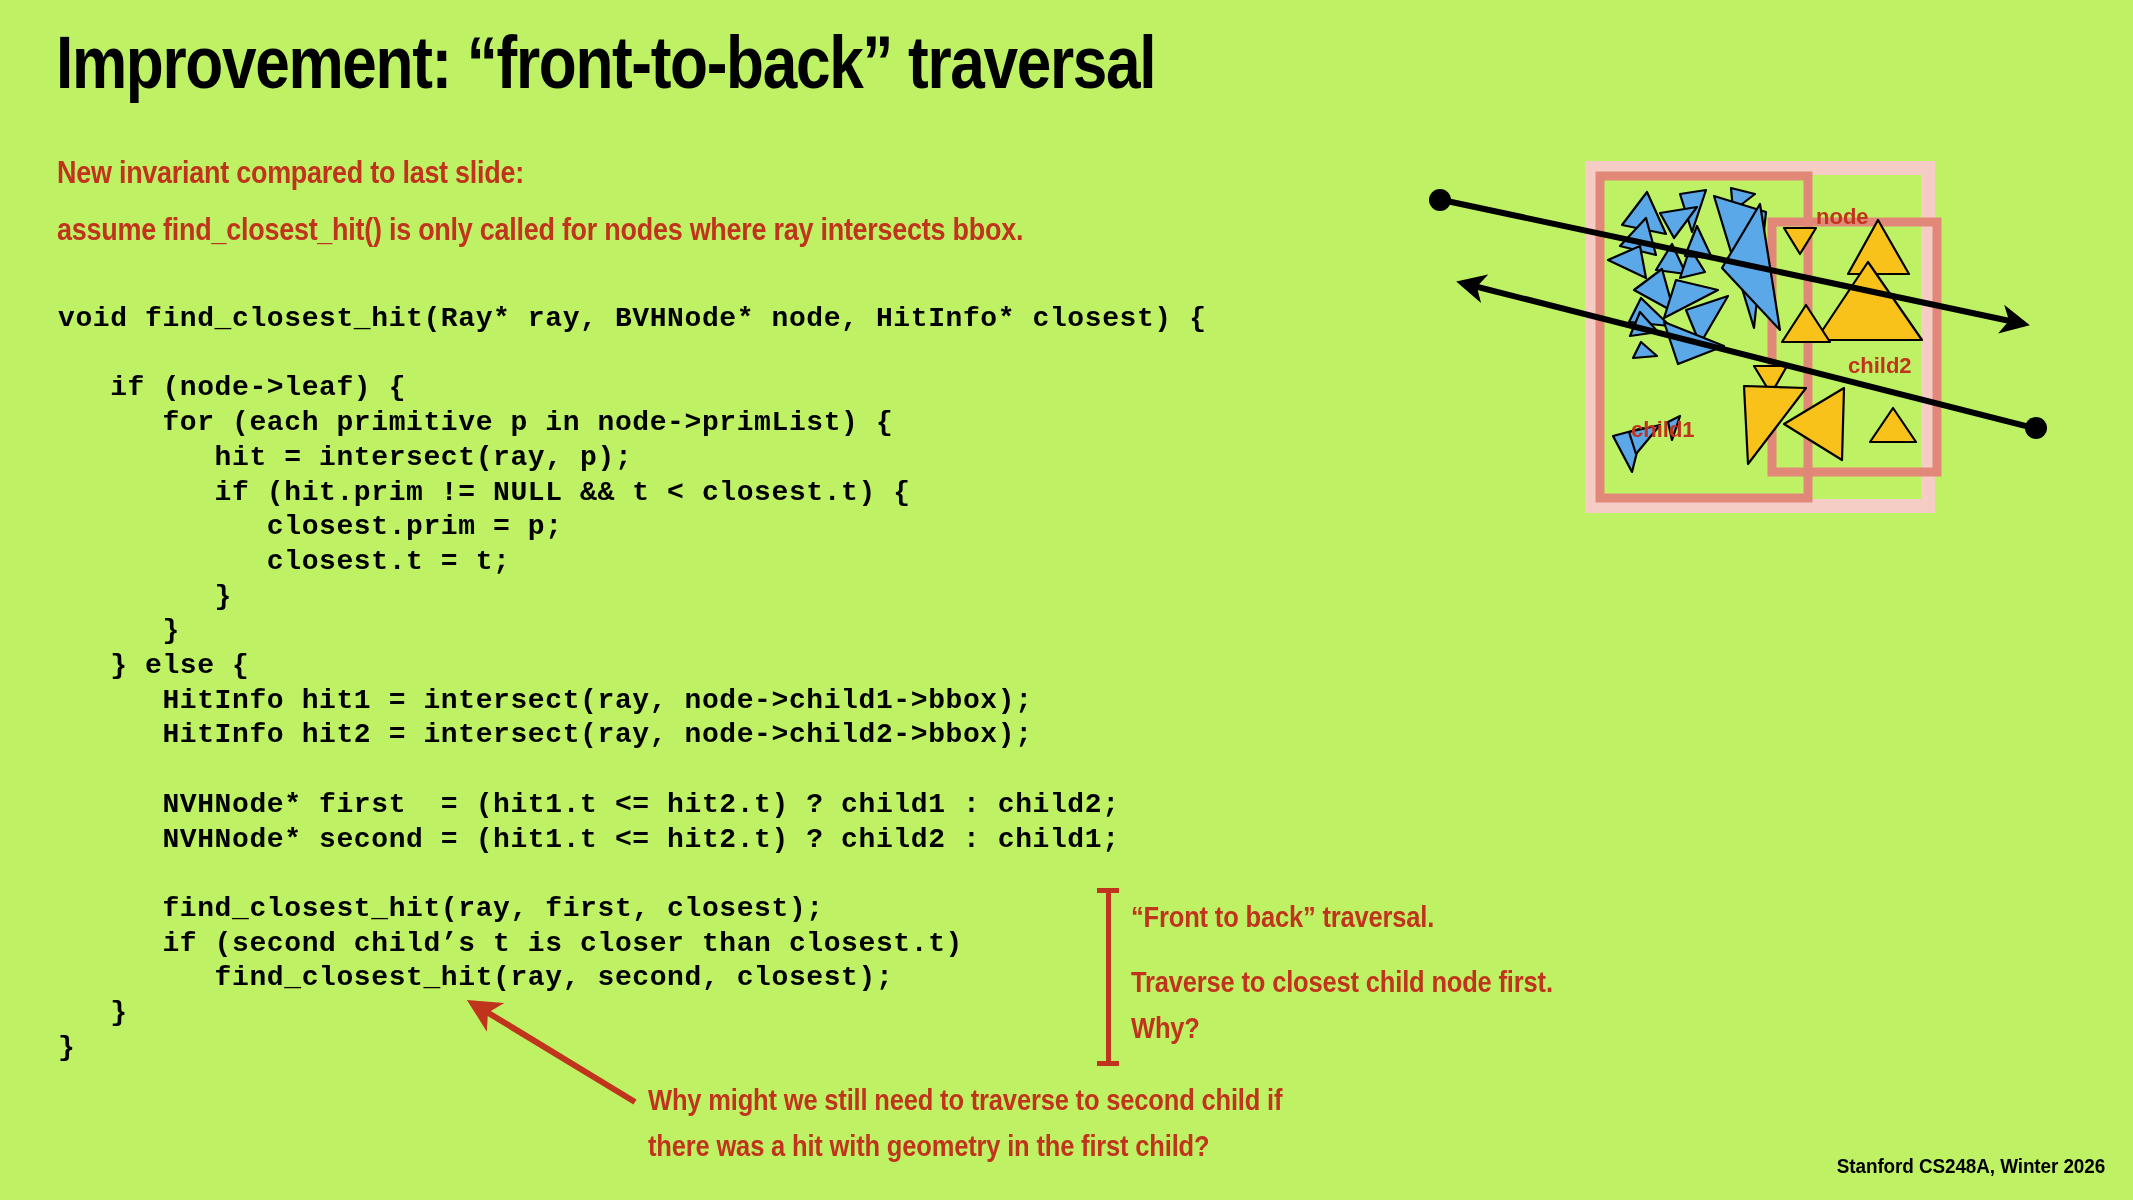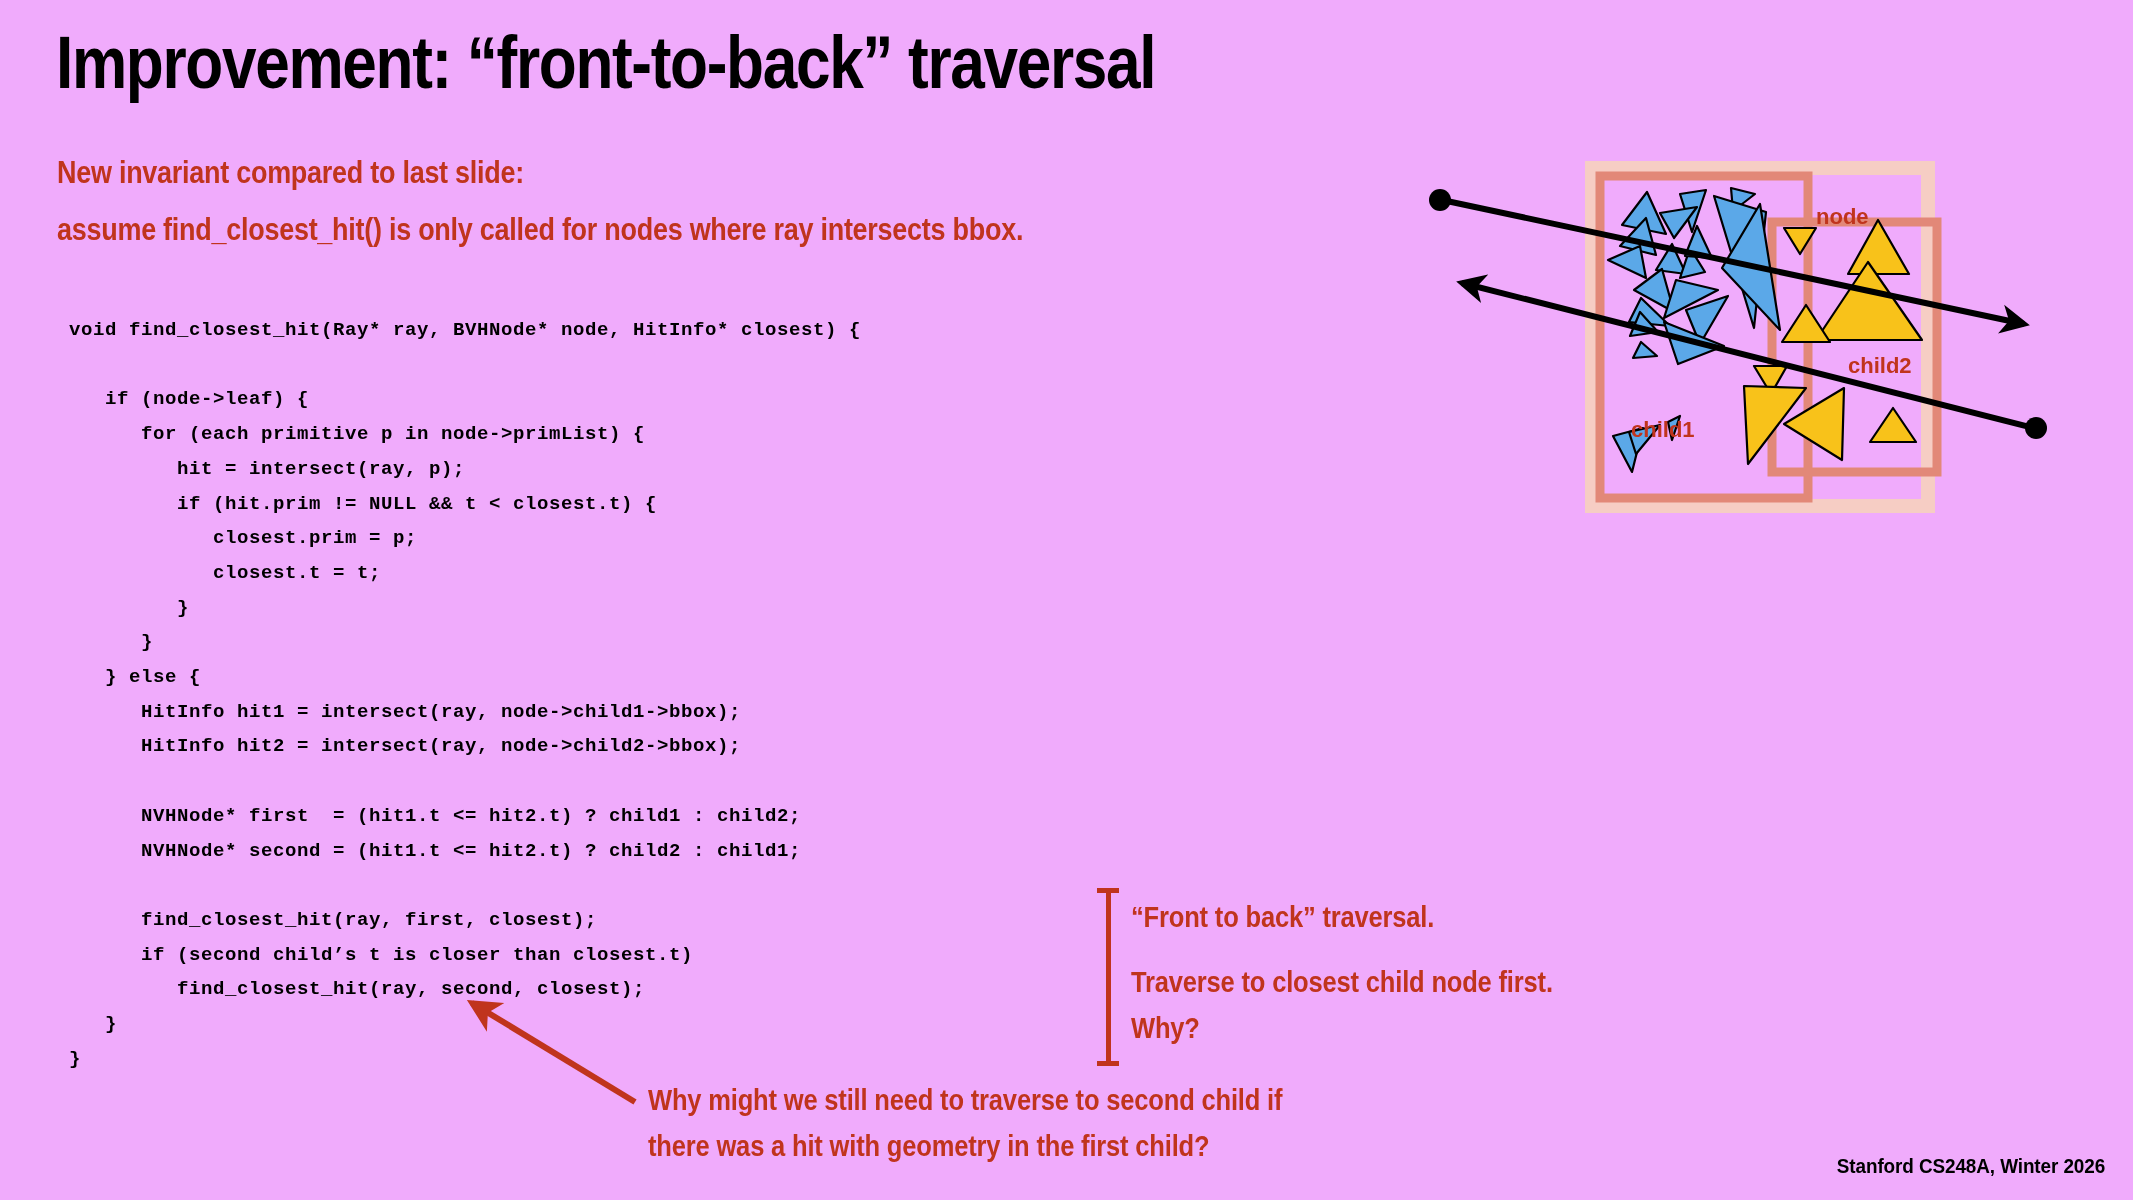--- a/index.html
+++ b/index.html
@@ -12,21 +12,21 @@
     width: 2133px;
     height: 1200px;
     position: relative;
     overflow: hidden;
     font-family: "Liberation Sans", sans-serif;
     -webkit-font-smoothing: antialiased;
   }
   .slide {
     position: absolute;
     inset: 0;
-    background: #f0abfc;
+    background: #bef264;
     padding-left: 32px;
   }
 
   
   #slide-title {
     position: absolute;
     left: 56px;
     top: 22px;
     font-family: "Liberation Sans Narrow", "Liberation Sans", sans-serif;
     font-weight: bold;
@@ -55,26 +55,26 @@
   #invariant-line-1 { left: 57px; top: 156px; }
   #invariant-line-2 { left: 57px; top: 213px; }
 
   
   #code-block {
     position: absolute;
     left: 58px;
     top: 302px;
     font-family: "Liberation Mono", "DejaVu Sans Mono", monospace;
     font-weight: bold;
-    font-size: 19px;
+    font-size: 28px;
     line-height: 34.7px;
     color: #000000;
     white-space: pre;
     letter-spacing: 0.6px;
-    margin: 11px;
+    margin: 0;
   }
 
   
   #callout-bracket {
     position: absolute;
     left: 1097px;
     top: 888px;
     width: 22px;
     height: 178px;
   }

